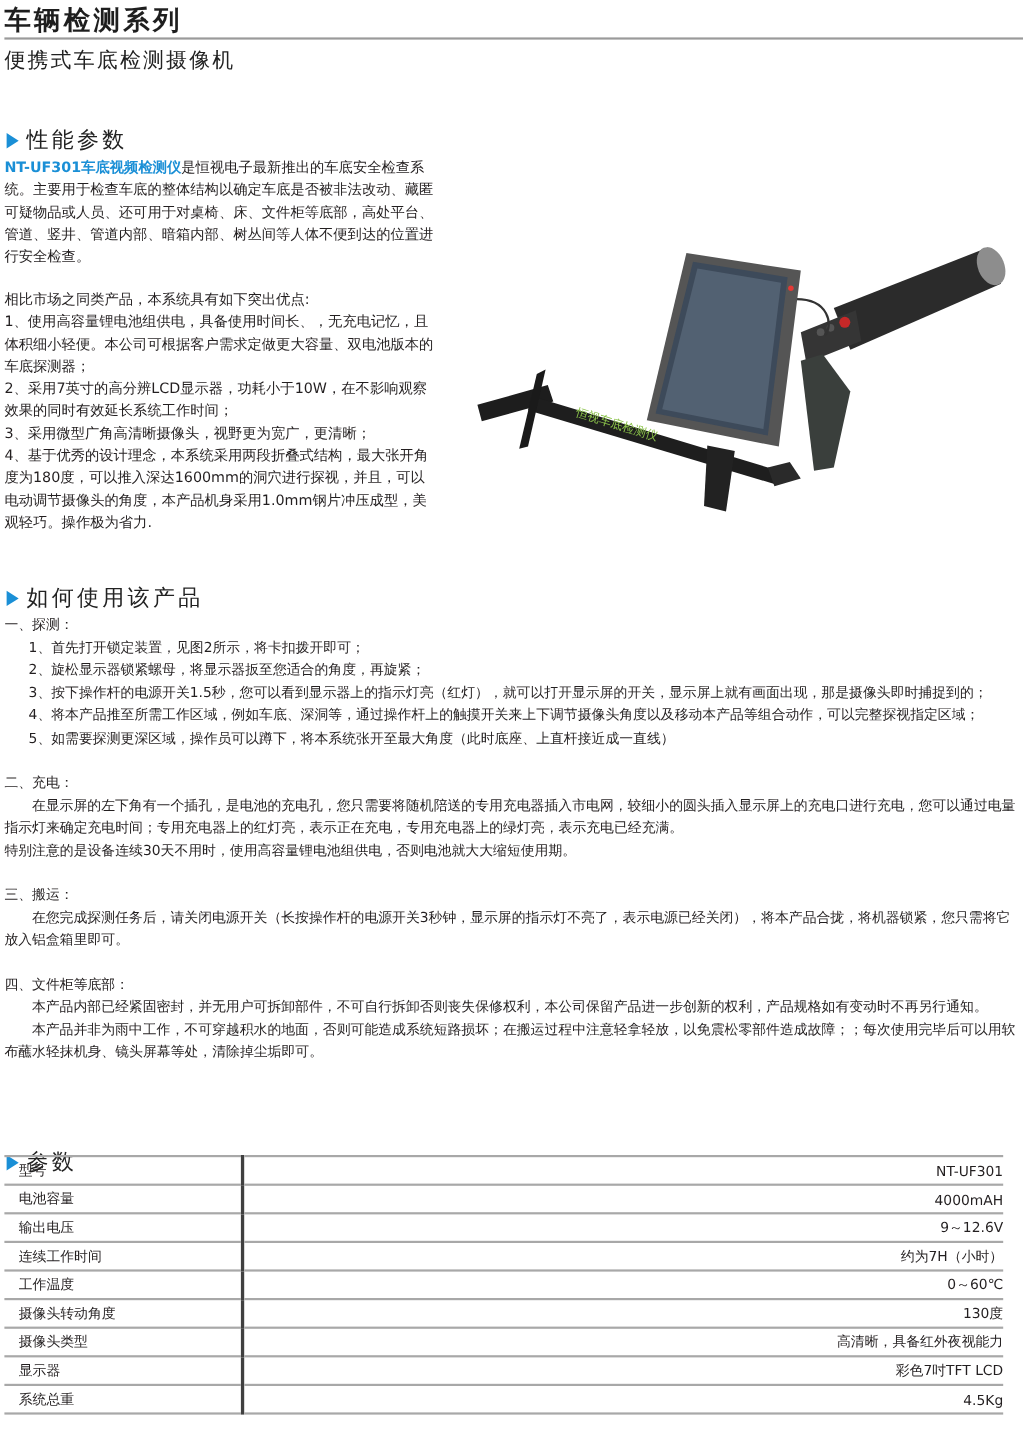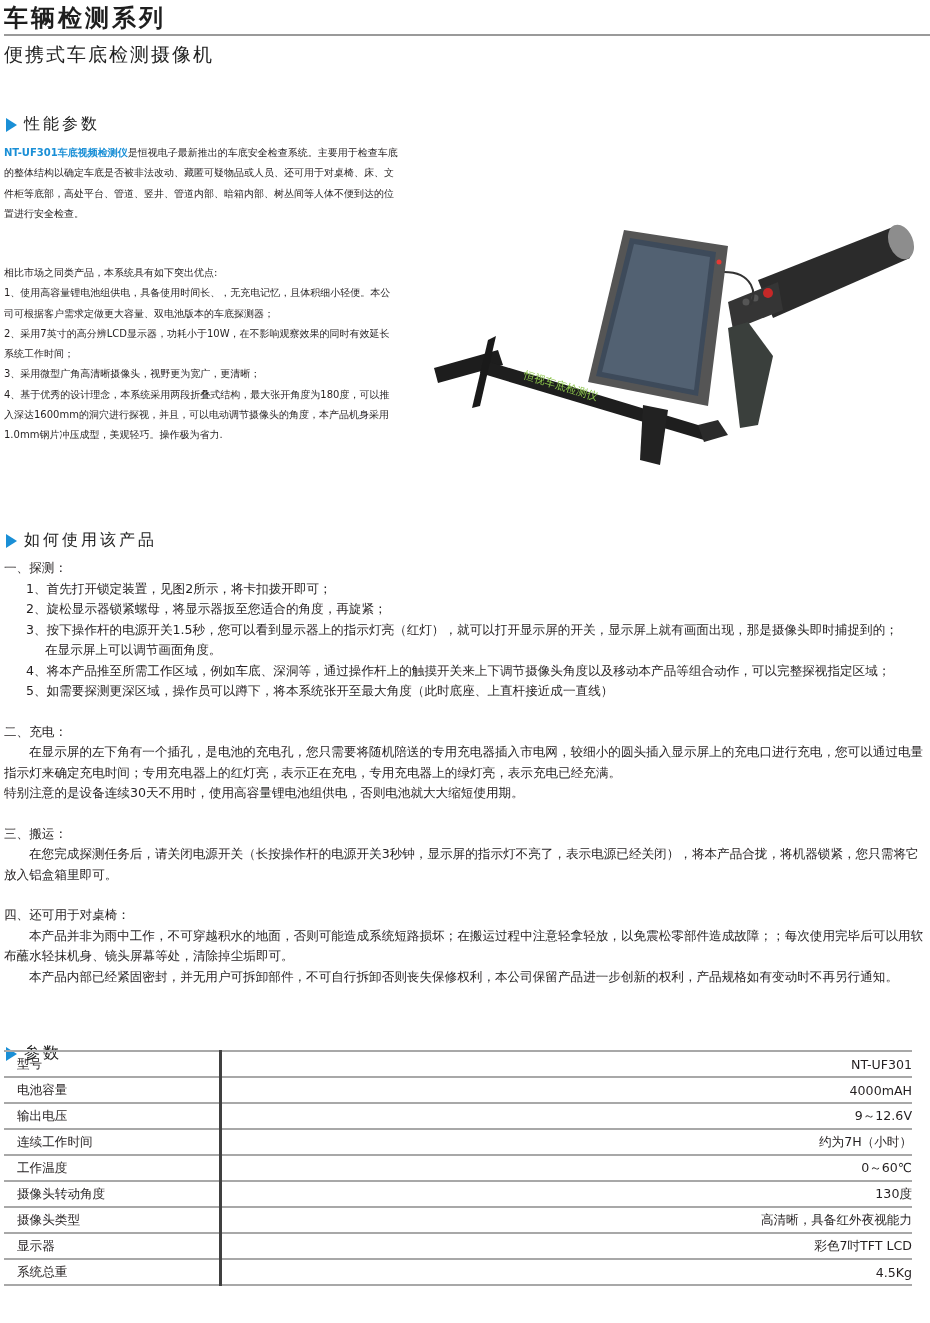--- a/index.html
+++ b/index.html
@@ -3,24 +3,24 @@
 <meta charset="utf-8">
 <style>
   * { margin:0; padding:0; box-sizing:border-box; }
   html, body { width:930px; height:1323px; background:#fff; overflow:hidden; }
   body { position:relative; font-family:"DejaVu Sans","Liberation Sans",sans-serif; color:#231f20; }
 
   .series-title { position:absolute; left:4px; top:2px; font-family:"DejaVu Serif","Liberation Serif",serif; font-weight:bold; font-size:24px; letter-spacing:3px; color:#1e1e1e; }
   .top-rule { position:absolute; left:4px; top:34px; width:926px; height:2px; background:#9a9a9a; }
   .product-title { position:absolute; left:4px; top:42px; font-size:19px; letter-spacing:2px; color:#222; }
 
-  .sec-head { position:absolute; left:6px; display:flex; align-items:center; font-size:16px; letter-spacing:3px; color:#222; }
+  .sec-head { position:absolute; left:6px; display:flex; align-items:center; font-size:20px; letter-spacing:3px; color:#222; }
   .tri { width:0; height:0; border-top:7px solid transparent; border-bottom:7px solid transparent; border-left:11px solid #1a8fd6; margin-right:7px; }
 
-  .para { position:absolute; left:4px; width:395px; font-size:10px; line-height:20.3px; color:#231f20; }
+  .para { position:absolute; left:4px; width:395px; font-size:13px; line-height:20.3px; color:#231f20; }
   .hl { color:#1a8fd6; font-weight:bold; }
 
   .photo { position:absolute; left:428px; top:210px; width:492px; height:268px; }
 
   .usage { position:absolute; left:4px; top:558px; width:922px; font-size:12.6px; line-height:20.5px; color:#231f20; }
   .usage .h { margin-left:0; }
   .usage .li { margin-left:22px; }
   .usage .li2 { margin-left:41px; }
   .usage .p { text-indent:25px; }
   .usage .gap { height:20px; }
@@ -89,34 +89,33 @@
 <div class="sec-head" style="top:530px;">
   <span class="tri"></span>
   <span>如何使用该产品</span>
 </div>
 
 <div class="usage">
   <div class="h">一、探测：</div>
   <div class="li">1、首先打开锁定装置，见图2所示，将卡扣拨开即可；</div>
   <div class="li">2、旋松显示器锁紧螺母，将显示器扳至您适合的角度，再旋紧；</div>
   <div class="li">3、按下操作杆的电源开关1.5秒，您可以看到显示器上的指示灯亮（红灯），就可以打开显示屏的开关，显示屏上就有画面出现，那是摄像头即时捕捉到的；</div>
-  <div class="li2">在显示屏上可以调节画面角度。</div>
   <div class="li">4、将本产品推至所需工作区域，例如车底、深洞等，通过操作杆上的触摸开关来上下调节摄像头角度以及移动本产品等组合动作，可以完整探视指定区域；</div>
   <div class="li">5、如需要探测更深区域，操作员可以蹲下，将本系统张开至最大角度（此时底座、上直杆接近成一直线）</div>
   <div class="gap"></div>
   <div class="h">二、充电：</div>
   <div class="p">在显示屏的左下角有一个插孔，是电池的充电孔，您只需要将随机陪送的专用充电器插入市电网，较细小的圆头插入显示屏上的充电口进行充电，您可以通过电量指示灯来确定充电时间；专用充电器上的红灯亮，表示正在充电，专用充电器上的绿灯亮，表示充电已经充满。</div>
   <div>特别注意的是设备连续30天不用时，使用高容量锂电池组供电，否则电池就大大缩短使用期。</div>
   <div class="gap"></div>
   <div class="h">三、搬运：</div>
   <div class="p">在您完成探测任务后，请关闭电源开关（长按操作杆的电源开关3秒钟，显示屏的指示灯不亮了，表示电源已经关闭），将本产品合拢，将机器锁紧，您只需将它放入铝盒箱里即可。</div>
   <div class="gap"></div>
-  <div class="h">四、还可用于对桌椅：</div>
+  <div class="h">四、文件柜等底部：</div>
+  <div class="p">本产品内部已经紧固密封，并无用户可拆卸部件，不可自行拆卸否则丧失保修权利，本公司保留产品进一步创新的权利，产品规格如有变动时不再另行通知。</div>
   <div class="p">本产品并非为雨中工作，不可穿越积水的地面，否则可能造成系统短路损坏；在搬运过程中注意轻拿轻放，以免震松零部件造成故障；；每次使用完毕后可以用软布蘸水轻抹机身、镜头屏幕等处，清除掉尘垢即可。</div>
-  <div class="p">本产品内部已经紧固密封，并无用户可拆卸部件，不可自行拆卸否则丧失保修权利，本公司保留产品进一步创新的权利，产品规格如有变动时不再另行通知。</div>
 </div>
 
 <div class="sec-head" style="top:1043px;font-family:Liberation Mono, monospace;">
   <span class="tri"></span>
   <span>参数</span>
 </div>
 
 <table class="spec-table">
   <tbody>
     <tr>

